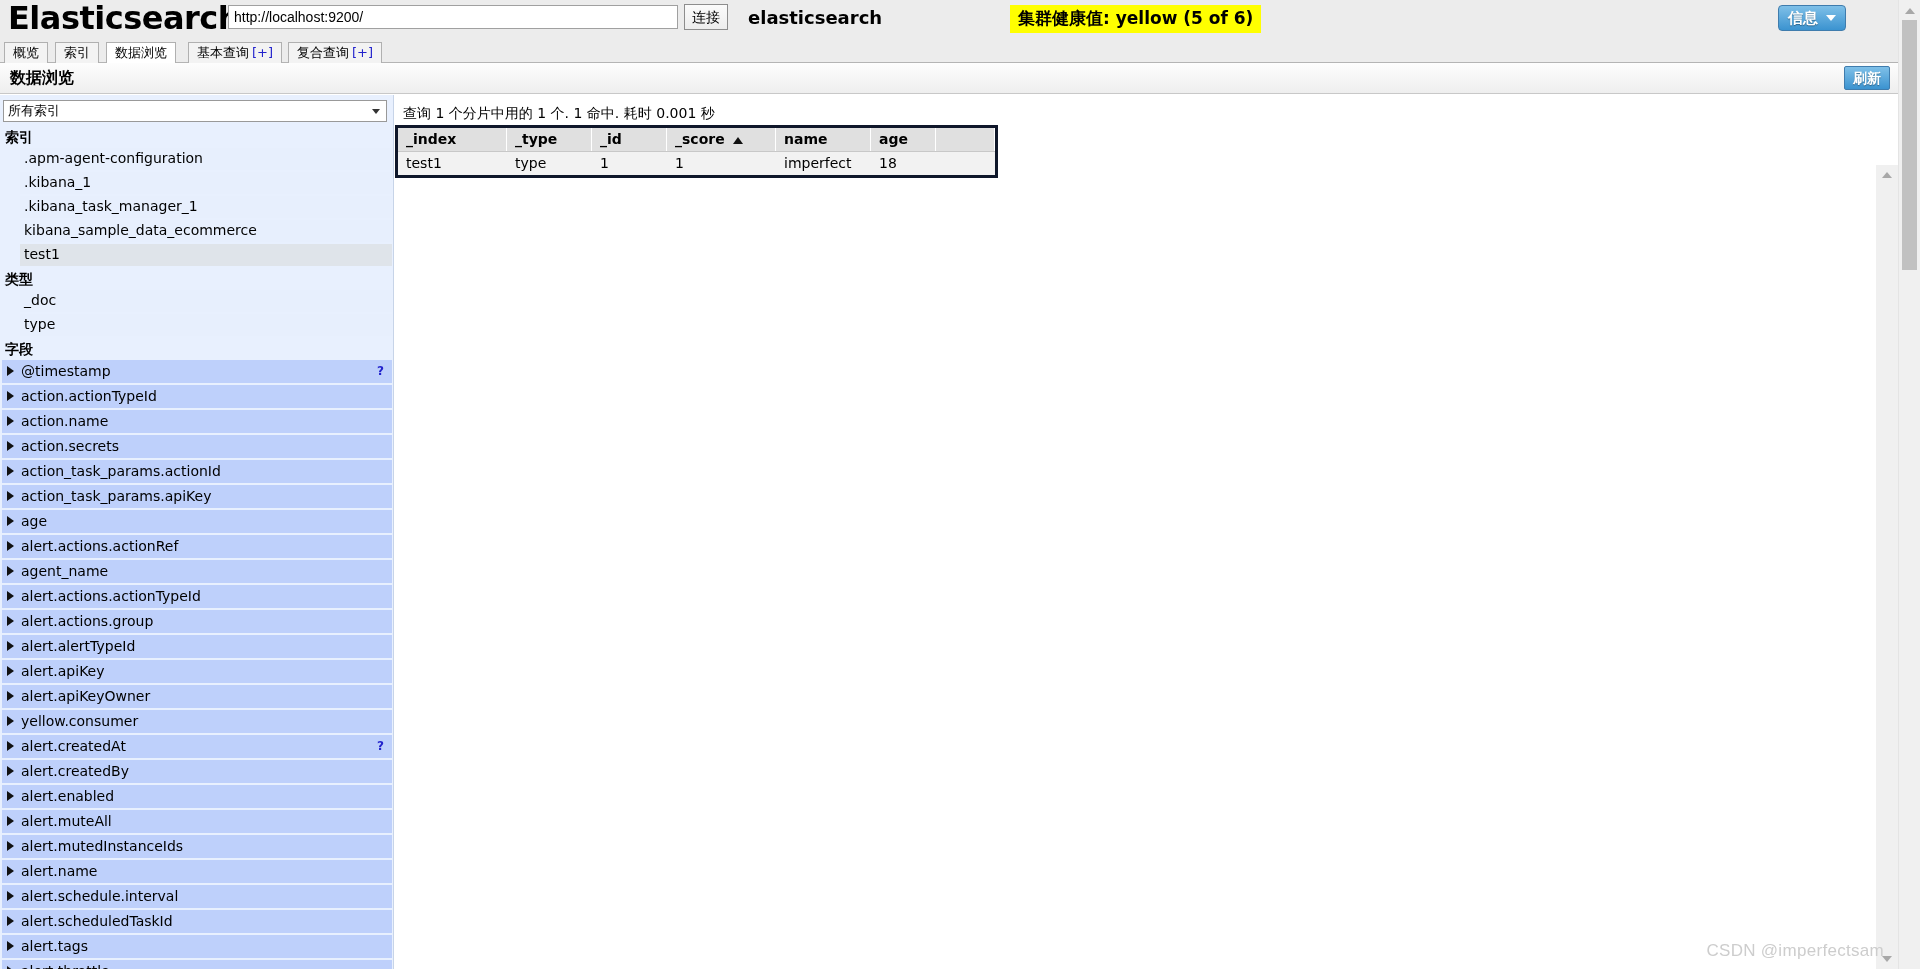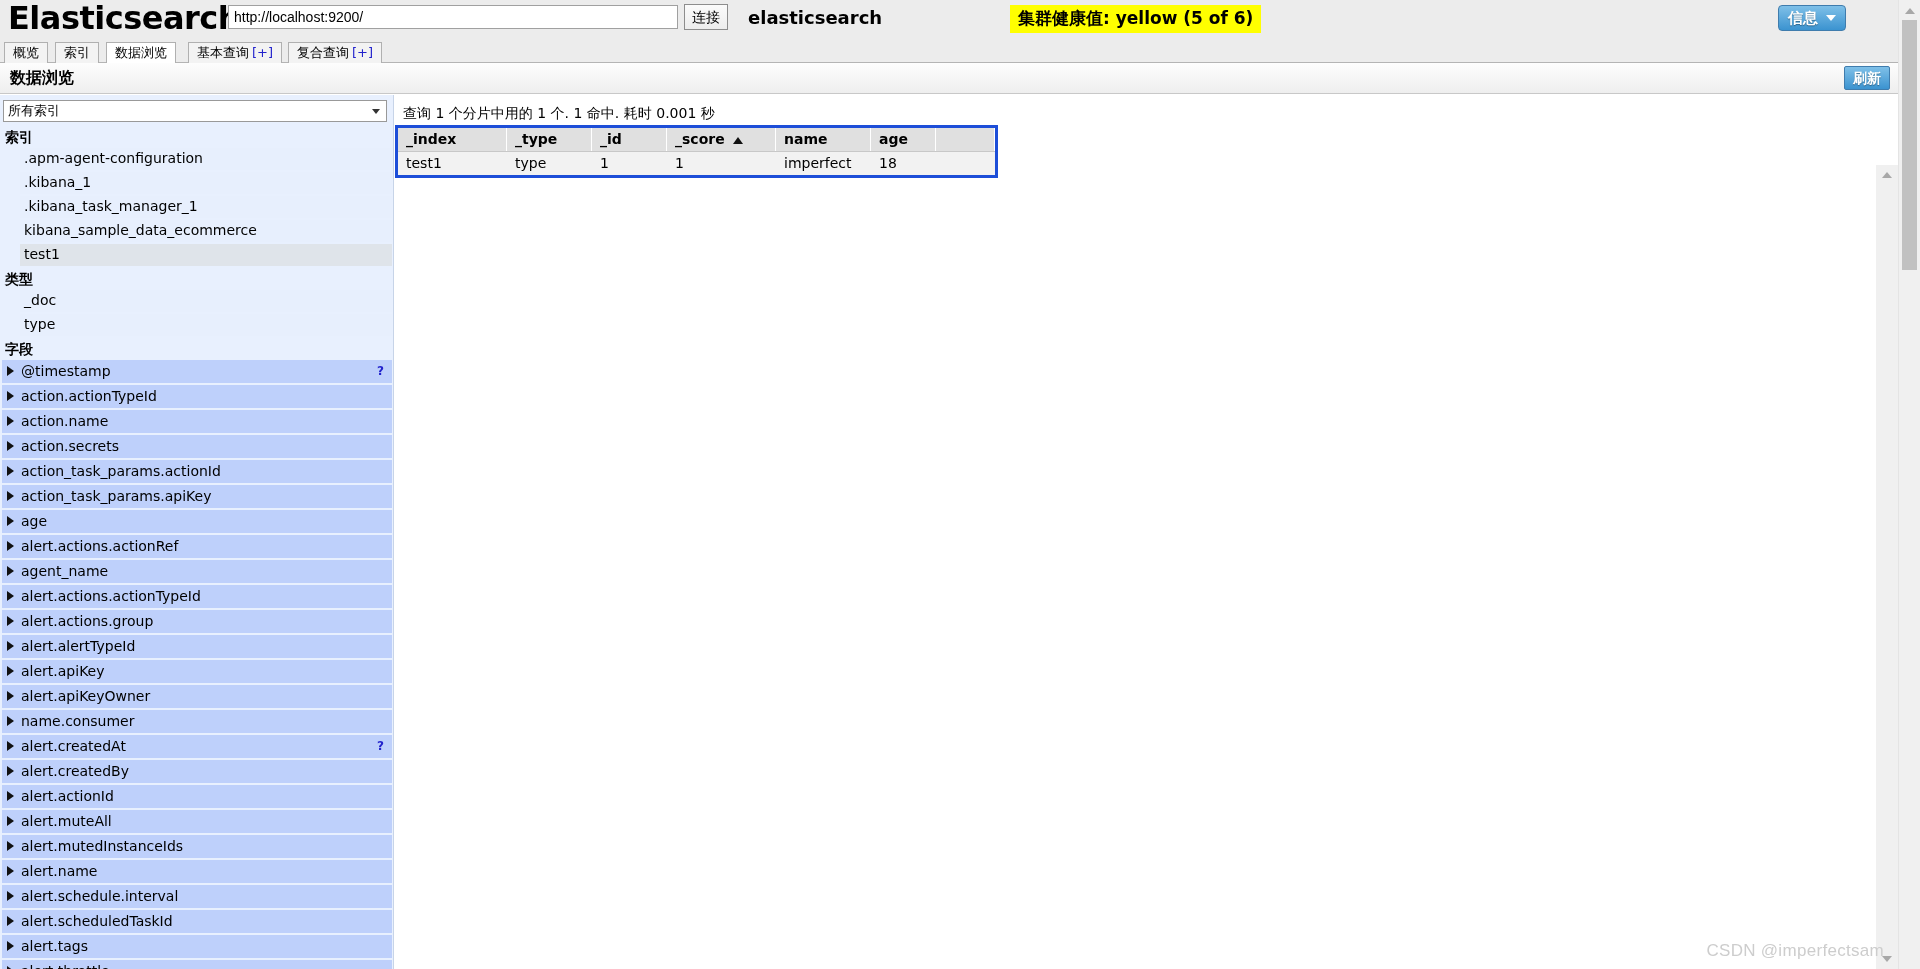--- a/index.html
+++ b/index.html
@@ -330,21 +330,21 @@
     position: absolute;
     top: 10px; left: 8px;
     font-size: 14px;
     font-family: "DejaVu Sans", sans-serif;
     color: #000;
     white-space: nowrap;
   }
   .result-wrap {
     position: absolute;
     top: 30px; left: 0px;
-    border: 3px solid #1d4ed8;
+    border: 3px solid #0f172a;
     background: #ec4899;
     box-sizing: border-box;
   }
   table.result {
     border-collapse: collapse;
     background: #f2f2f2;
     font-family: "DejaVu Sans", sans-serif;
   }
   table.result th {
     background: #e0e0e0;
@@ -514,34 +514,34 @@
         <div class="field-row">
           <span class="arrow"></span>
           <span>alert.apiKey</span>
         </div>
         <div class="field-row">
           <span class="arrow"></span>
           <span>alert.apiKeyOwner</span>
         </div>
         <div class="field-row">
           <span class="arrow"></span>
-          <span>name.consumer</span>
+          <span>yellow.consumer</span>
         </div>
         <div class="field-row">
           <span class="arrow"></span>
           <span>alert.createdAt</span>
           <span class="qmark">?</span>
         </div>
         <div class="field-row">
           <span class="arrow"></span>
           <span>alert.createdBy</span>
         </div>
         <div class="field-row">
           <span class="arrow"></span>
-          <span>alert.actionId</span>
+          <span>alert.enabled</span>
         </div>
         <div class="field-row">
           <span class="arrow"></span>
           <span>alert.muteAll</span>
         </div>
         <div class="field-row">
           <span class="arrow"></span>
           <span>alert.mutedInstanceIds</span>
         </div>
         <div class="field-row">

